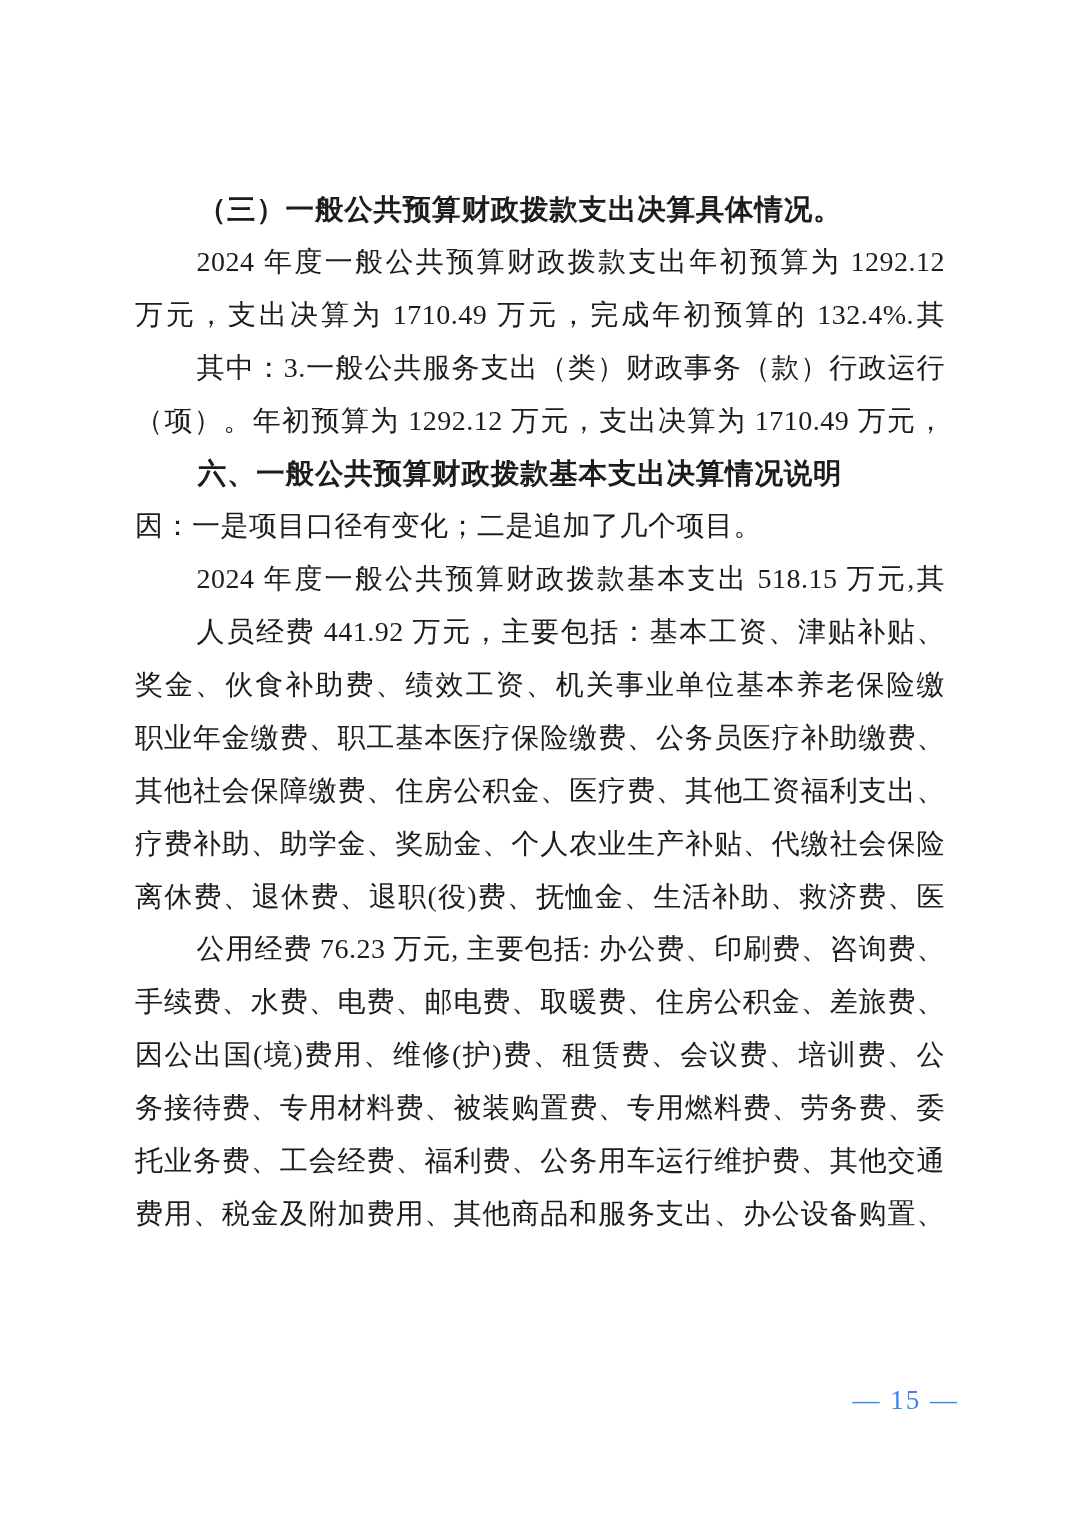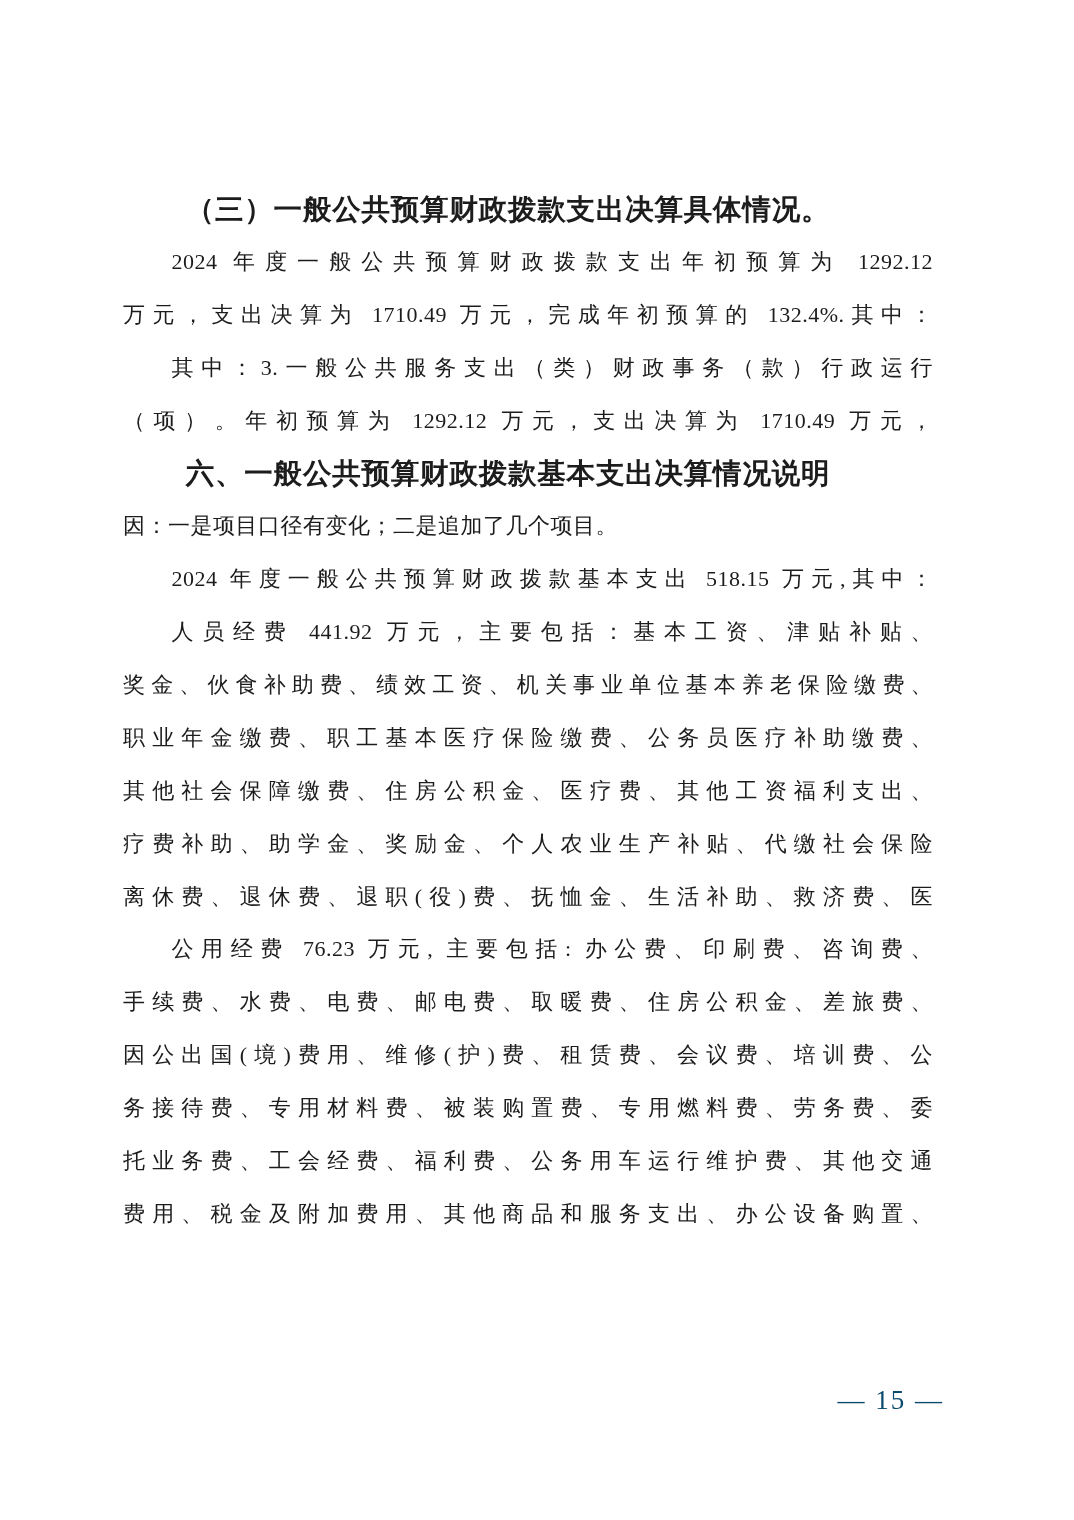--- a/index.html
+++ b/index.html
@@ -16,27 +16,27 @@
     color: #1c1c1c;
   }
   .page {
     position: absolute;
     inset: 0;
     background: #ffffff;
   }
   .text-block {
     position: absolute;
     top: 183px;
-    left: 123px;
+    left: 135px;
     width: 810px;
   }
   .line {
     height: 52.9px;
     line-height: 52.9px;
-    font-size: 22px;
+    font-size: 28px;
     text-align: left;
     overflow: hidden;
     white-space: normal;
     letter-spacing: 0.5px;
   }
   .line.j {
     text-align: justify;
     text-align-last: justify;
     text-justify: inter-character;
   }
@@ -45,26 +45,26 @@
   }
   .line.h {
     font-family: "Liberation Sans", "DejaVu Sans", sans-serif;
     font-weight: 700;
     font-size: 28.5px;
     letter-spacing: 0.8px;
   }
   .page-number {
     position: absolute;
     top: 1385px;
-    left: 134px;
+    left: 149px;
     width: 810px;
     text-align: right;
     font-size: 27px;
     line-height: 30px;
-    color: #0c4a6e;
+    color: #3b82f6;
     letter-spacing: 2px;
     font-family: Liberation Serif, serif;
   }
 </style>
 </head>
 <body>
 
 <div class="page">
 
   <div class="text-block">

